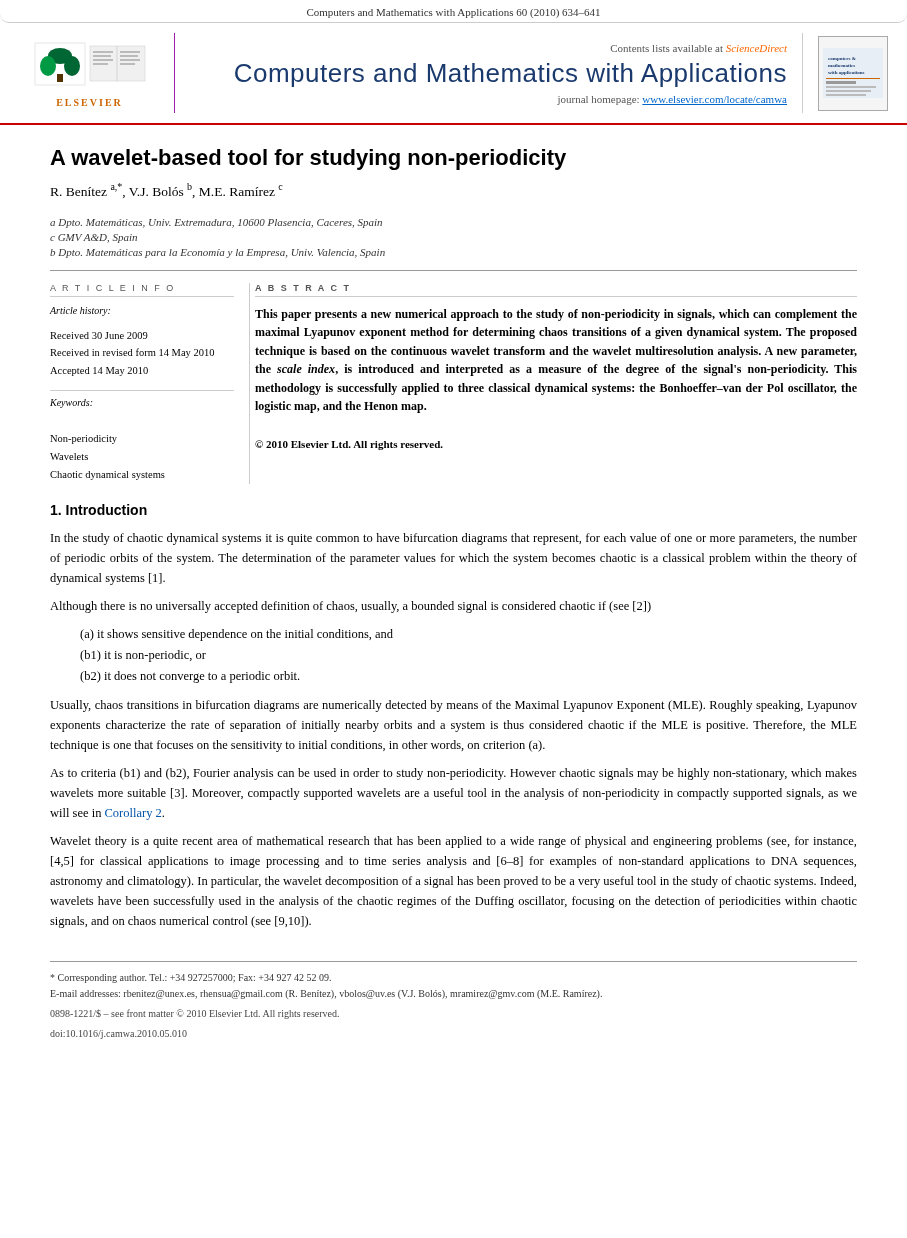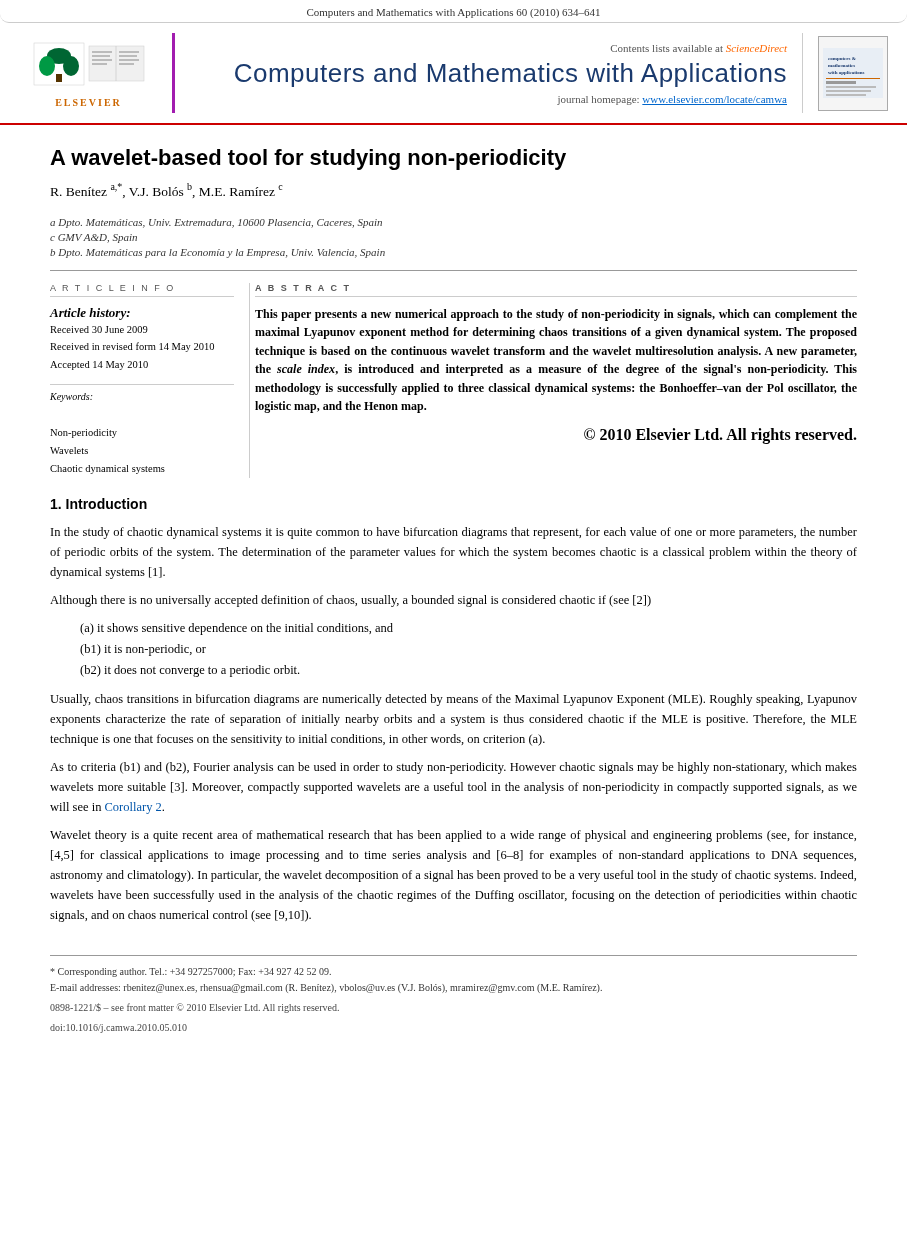--- a/index.html
+++ b/index.html
@@ -25,21 +25,21 @@
       padding: 10px 20px;
       border-bottom: 2px solid #cc0000;
       gap: 0;
     }
     .journal-header .logo-area {
       width: 155px;
       display: flex;
       flex-direction: column;
       align-items: center;
       justify-content: center;
-      border-right: 3px solid #a21caf;
+      border-right: 1px solid #a21caf;
       padding-right: 15px;
       margin-right: 15px;
       min-height: 80px;
     }
     .elsevier-logo {
       width: 120px;
       height: 55px;
     }
     .logo-text {
       font-size: 10px;
@@ -149,24 +149,23 @@
       font-size: 9px;
       letter-spacing: 2px;
       font-family: Arial, sans-serif;
       color: #555;
       text-transform: uppercase;
       border-bottom: 1px solid #ccc;
       padding-bottom: 3px;
       margin-bottom: 8px;
     }
     .article-history-label {
-      font-size: 13px;
-      font-style: italic;
-      margin-bottom: 0;
-      font-weight: bold;
+      font-size: 10px;
+      font-style: italic;
+      margin-bottom: 11px;
     }
     .article-dates {
       font-size: 10.5px;
       line-height: 1.7;
       margin-bottom: 10px;
     }
     .keywords-label {
       font-size: 10px;
       font-style: italic;
       margin-bottom: 22px;
@@ -180,23 +179,22 @@
     }
     .abstract-text {
       font-size: 12px;
       line-height: 1.55;
       text-align: justify;
     }
     .abstract-text em {
       font-style: italic;
     }
     .copyright-line {
-      font-size: 16px;
-      text-align: right;
-      margin-top: 10px;
+      font-size: 11px;
+      margin-top: 22px;
     }
     .main-section {
       margin-top: 18px;
     }
     .section-heading {
       font-size: 14px;
       font-weight: bold;
       margin-bottom: 10px;
       font-family: Arial, sans-serif;
     }

